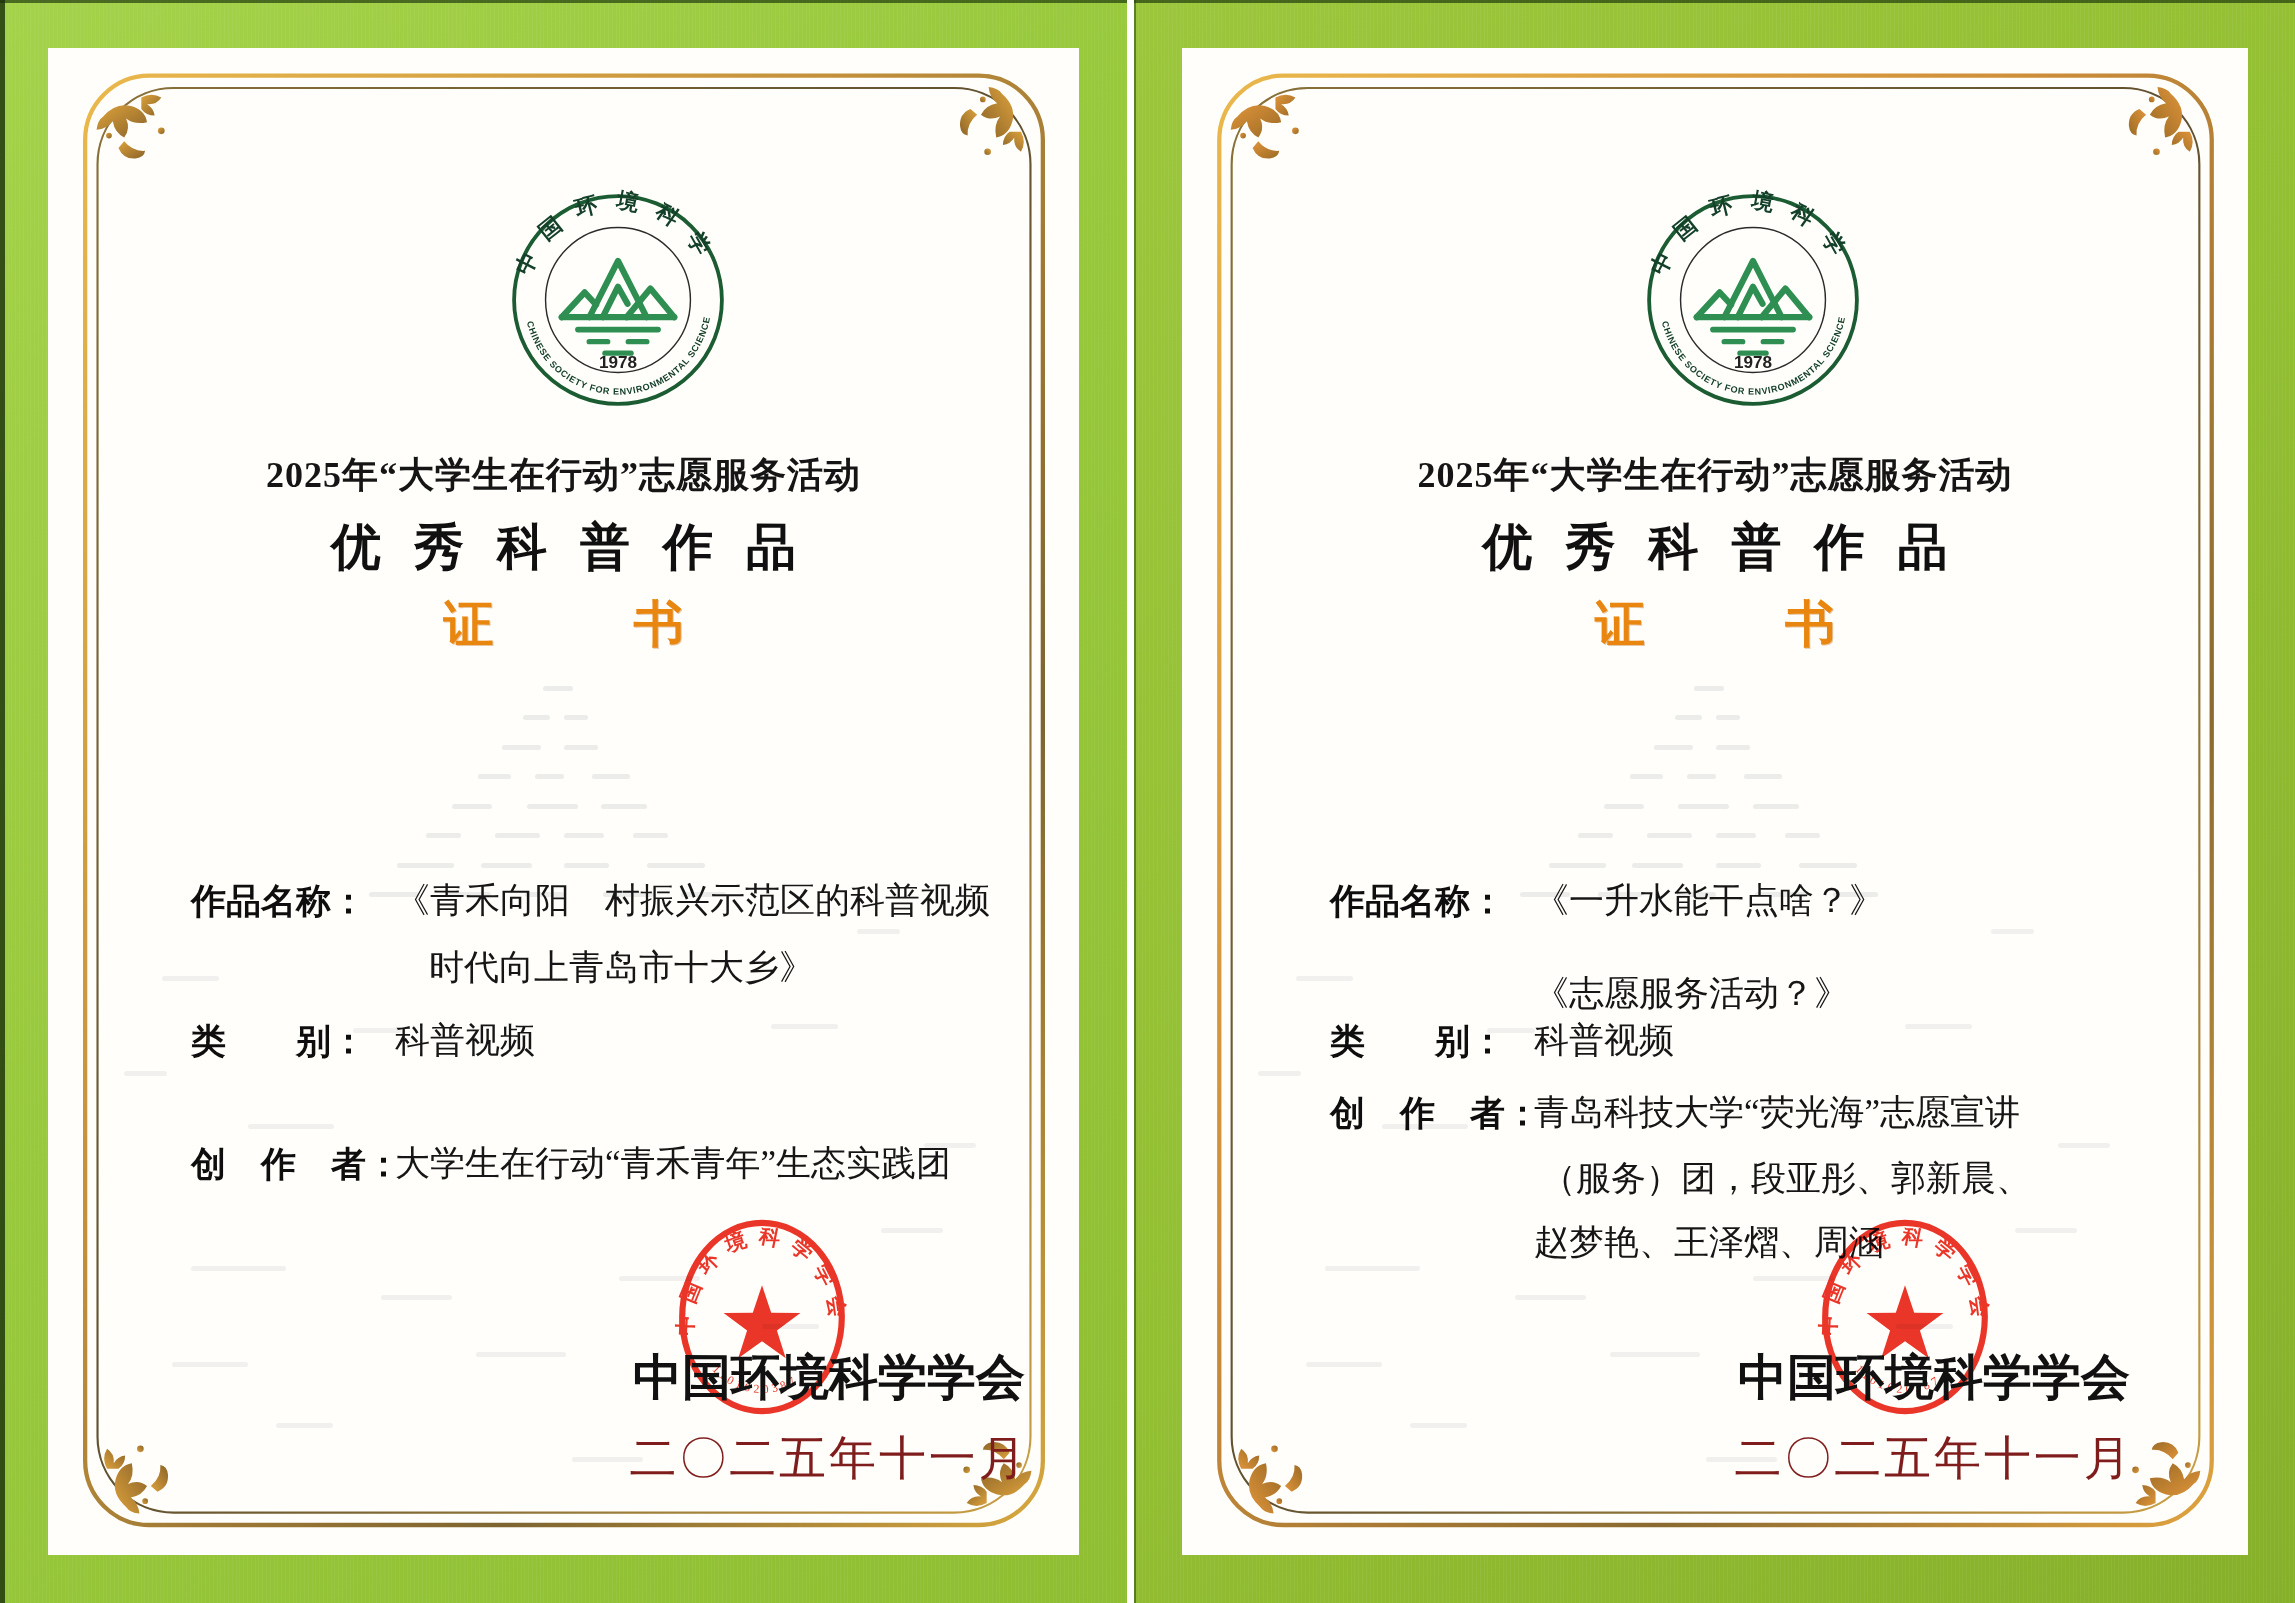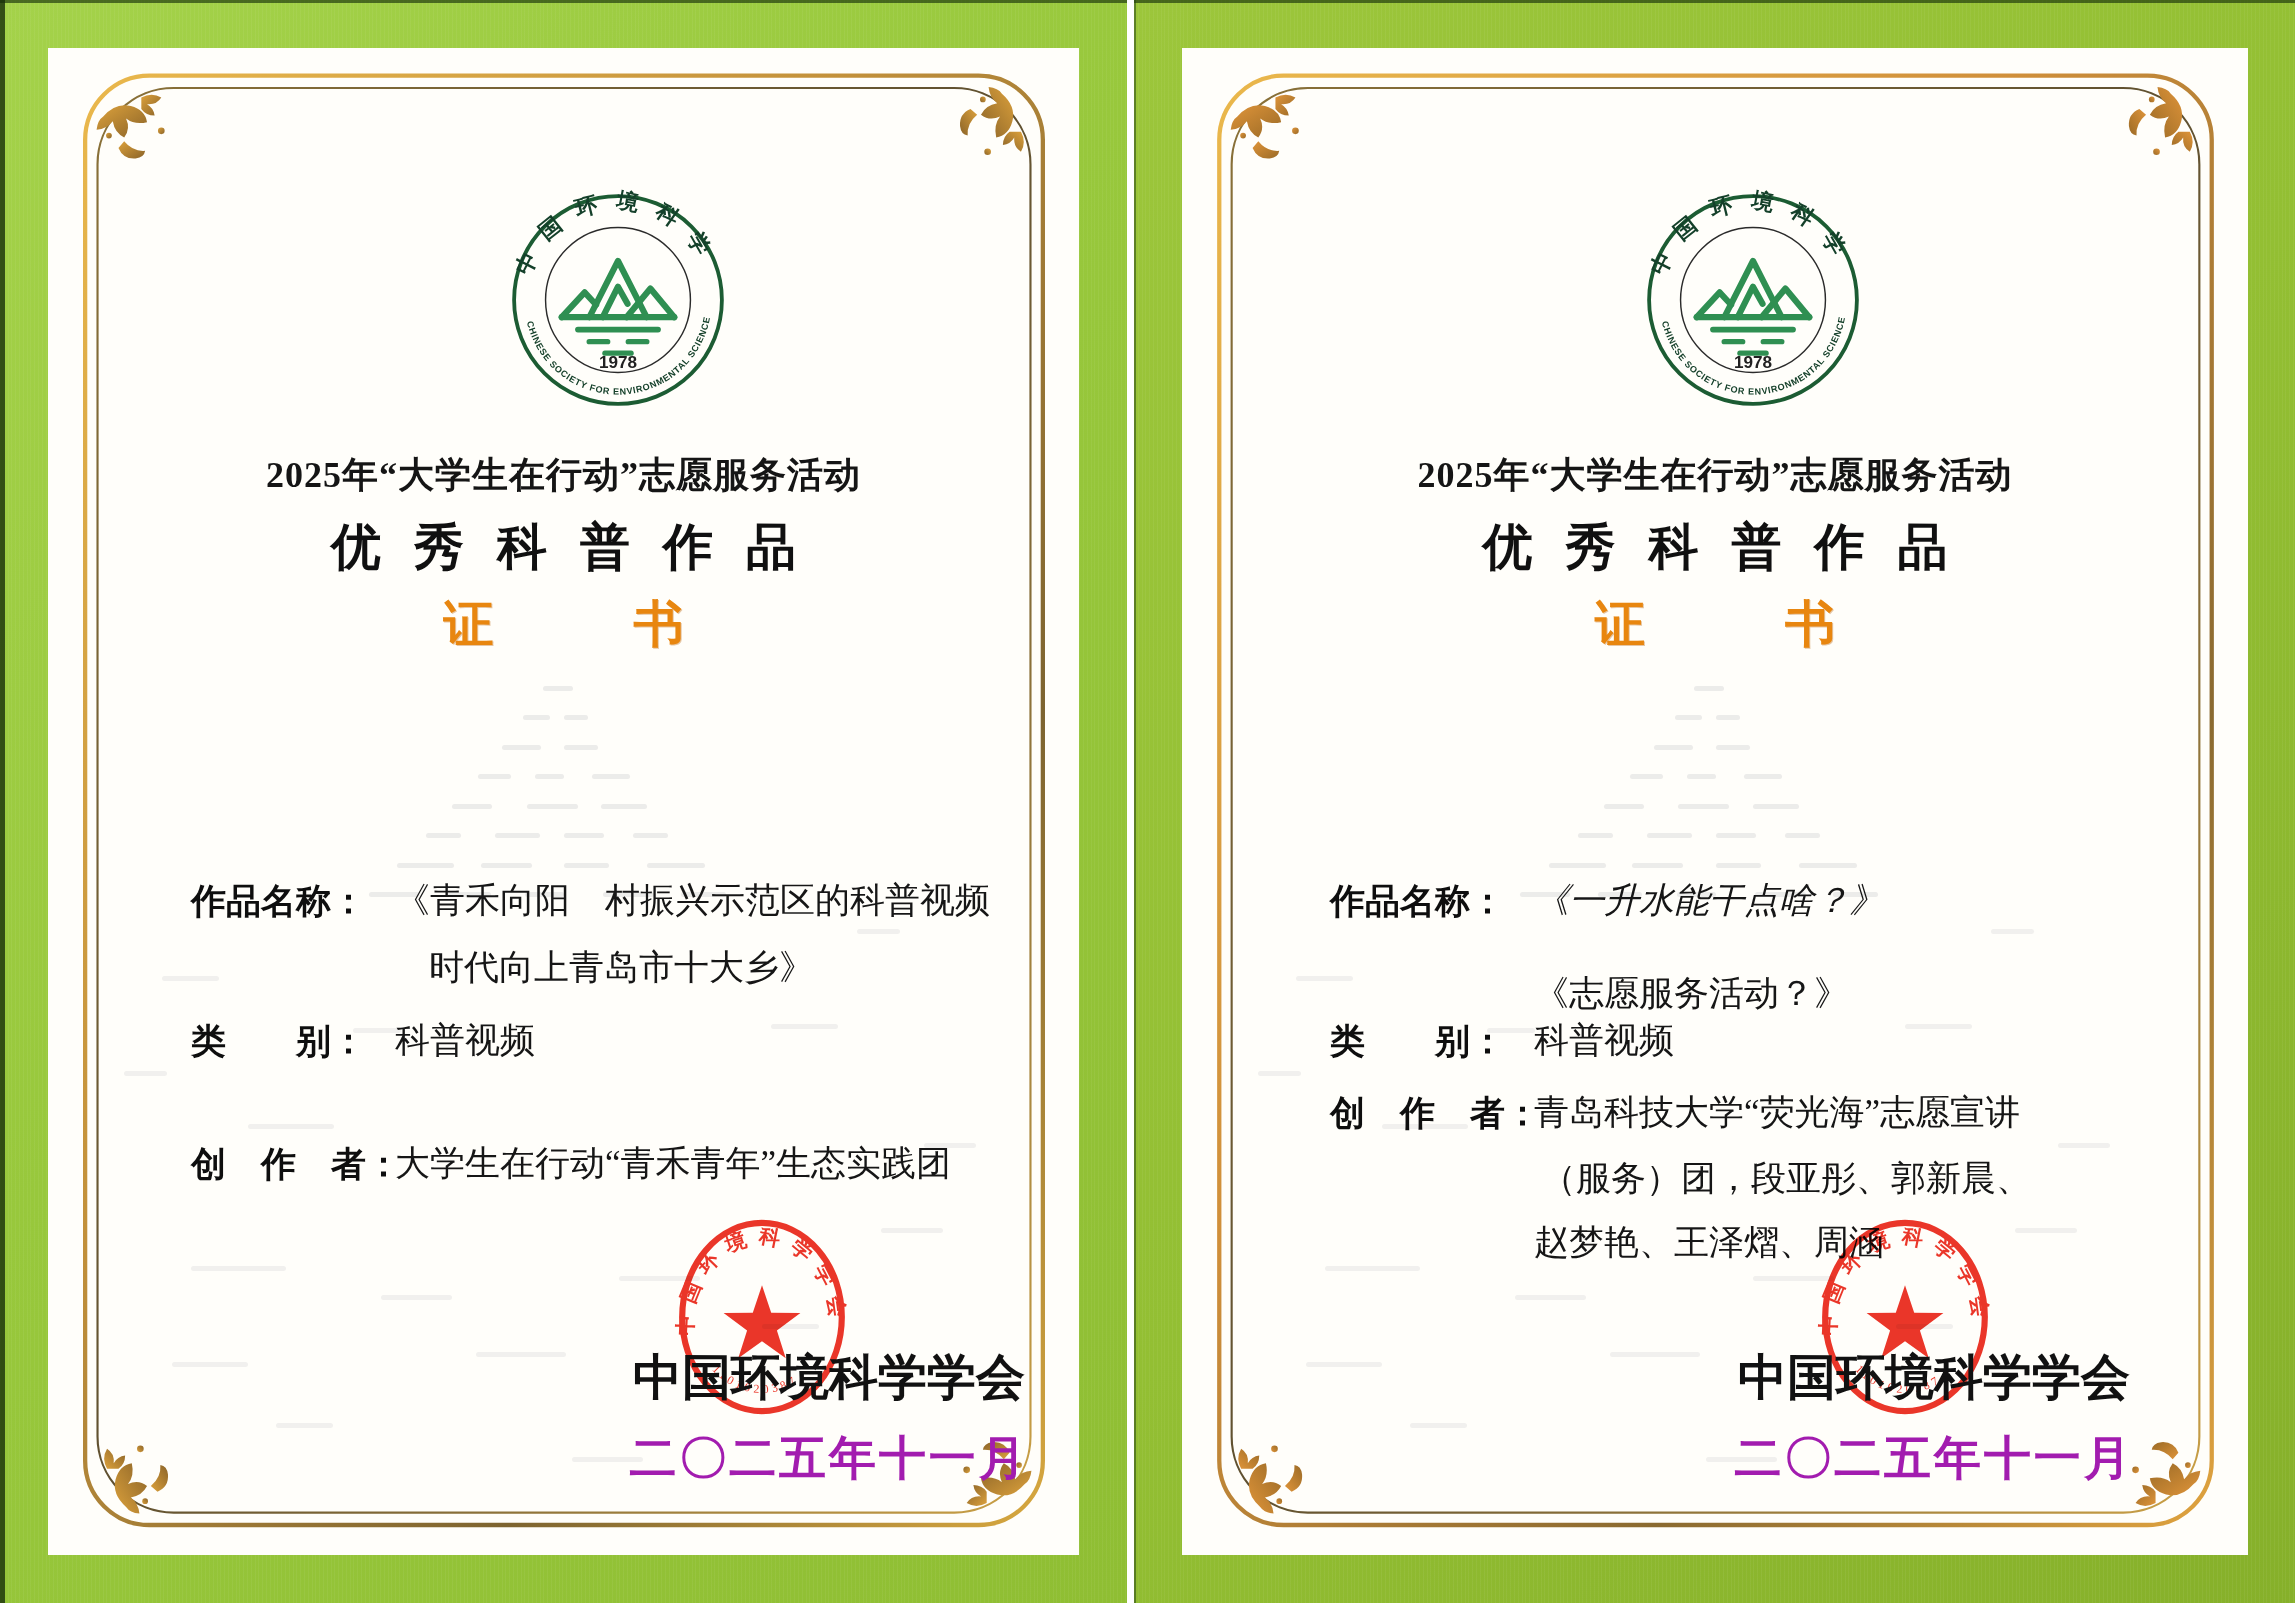--- a/index.html
+++ b/index.html
@@ -20,21 +20,21 @@
   .abs{position:absolute;line-height:1;white-space:pre;}
   .frame-svg{position:absolute;left:0;top:0;z-index:2;}
   .content{z-index:3;}
   .title1{font-weight:900;font-size:36px;letter-spacing:1px;width:100%;text-align:center;color:#151515;}
   .title2{font-weight:900;font-size:50px;letter-spacing:33px;width:100%;text-align:center;text-indent:33px;color:#101010;}
   .title3{font-weight:700;font-size:50px;letter-spacing:45px;width:100%;text-align:center;text-indent:45px;
           color:#e8860f;text-shadow:1px 1.4px 0 rgba(180,95,5,.35);}
   .flabel{font-weight:900;font-size:35px;color:#0e0e0e;font-family:"Liberation Sans", sans-serif;}
   .fvalue{font-weight:500;font-size:35px;color:#161616;}
   .issuer{font-weight:700;font-size:49px;color:#111;text-align:center;width:476px;z-index:5;}
-  .cdate{font-weight:700;font-size:47px;color:#a21caf;text-align:center;width:476px;letter-spacing:2.9px;z-index:5;}
+  .cdate{font-weight:400;font-size:47px;color:#7f1d1d;text-align:center;width:476px;letter-spacing:2.9px;z-index:5;}
   .seal-svg{position:absolute;z-index:4;mix-blend-mode:multiply;opacity:.94;}
   .logo-svg{position:absolute;z-index:3;}
   .wm-dash{position:absolute;height:5.2px;background:#dcdcdc;border-radius:2.9px;opacity:.55;z-index:1;}
   .wm-dash.sc{opacity:.4;}
 </style>
 </head>
 <body>
 
 <div id="canvas">
 
@@ -250,21 +250,21 @@
           <rect x="-33" y="106" width="66" height="11" rx="5.5"></rect>
         </g>
         <text y="142" text-anchor="middle" font-size="36" font-weight="700" fill="#222" font-family="Liberation Sans, sans-serif">1978</text>
       </svg>
 
       <div class="abs content title1" style="top:409px;left:0;">2025年“大学生在行动”志愿服务活动</div>
       <div class="abs content title2" style="top:474px;left:0;">优秀科普作品</div>
       <div class="abs content title3" style="top:551px;left:0;">证　书</div>
 
       <div class="abs content flabel" style="left:148px;top:835px;">作品名称：</div>
-      <div class="abs content fvalue" style="left:352px;top:835px;font-style:italic;">《一升水能干点啥？》</div>
+      <div class="abs content fvalue" style="left:352px;top:835px;">《一升水能干点啥？》</div>
       <div class="abs content fvalue" style="left:352px;top:928px;">《志愿服务活动？》</div>
 
       <div class="abs content flabel" style="left:148px;top:975px;">类　　别：</div>
       <div class="abs content fvalue" style="left:352px;top:975px;">科普视频</div>
 
       <div class="abs content flabel" style="left:148px;top:1047px;">创　作　者：</div>
       <div class="abs content fvalue" style="left:359px;top:1113px;">（服务）团，段亚彤、郭新晨、</div>
       <div class="abs content fvalue" style="left:352px;top:1047px;">青岛科技大学“荧光海”志愿宣讲</div>
       <div class="abs content fvalue" style="left:352px;top:1177px;">赵梦艳、王泽熠、周涵</div>
 

